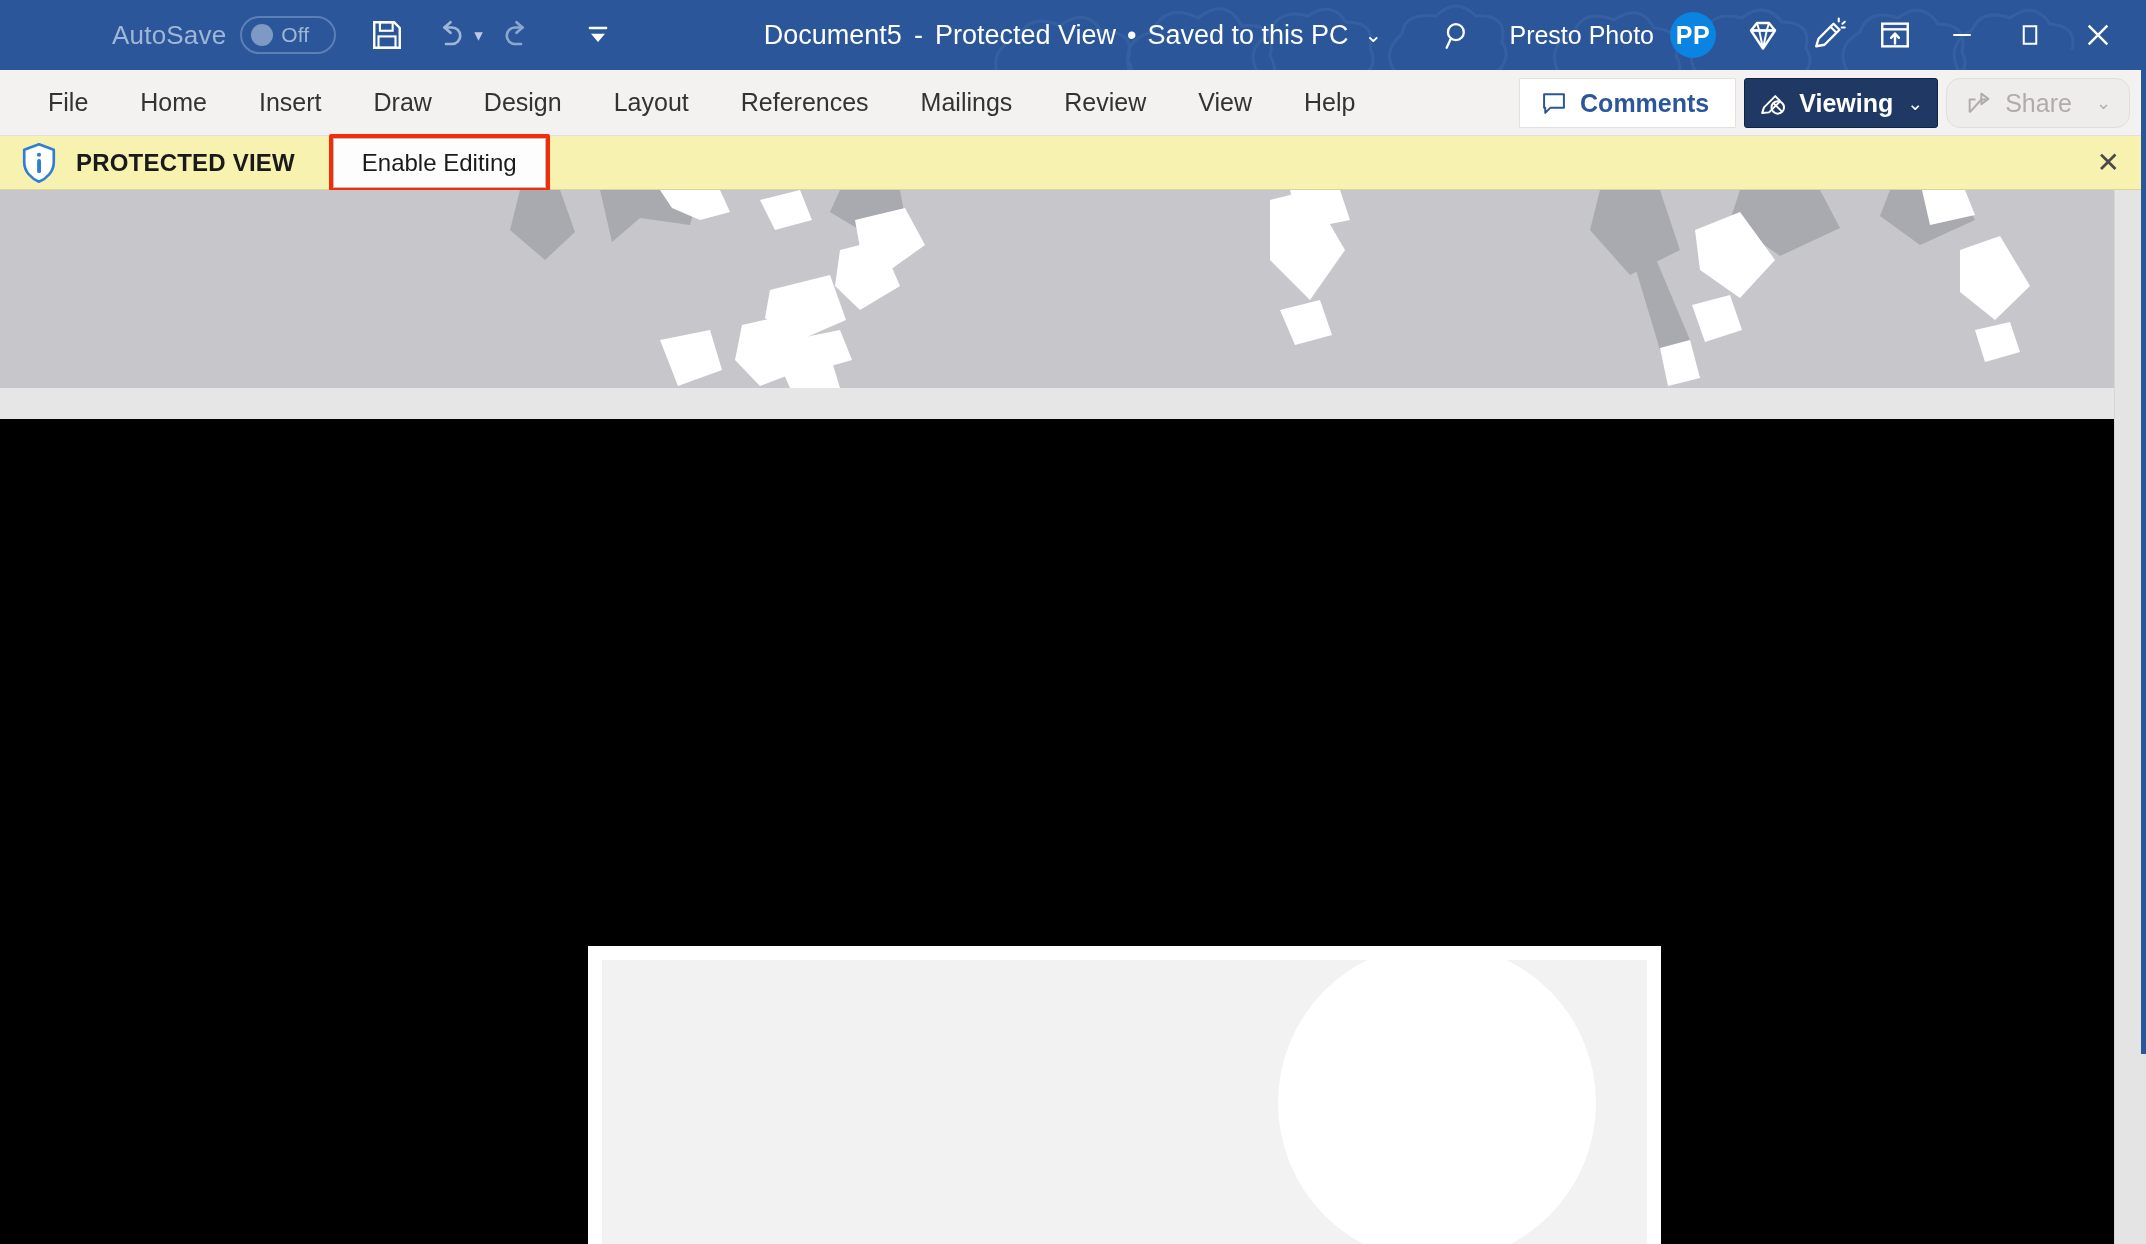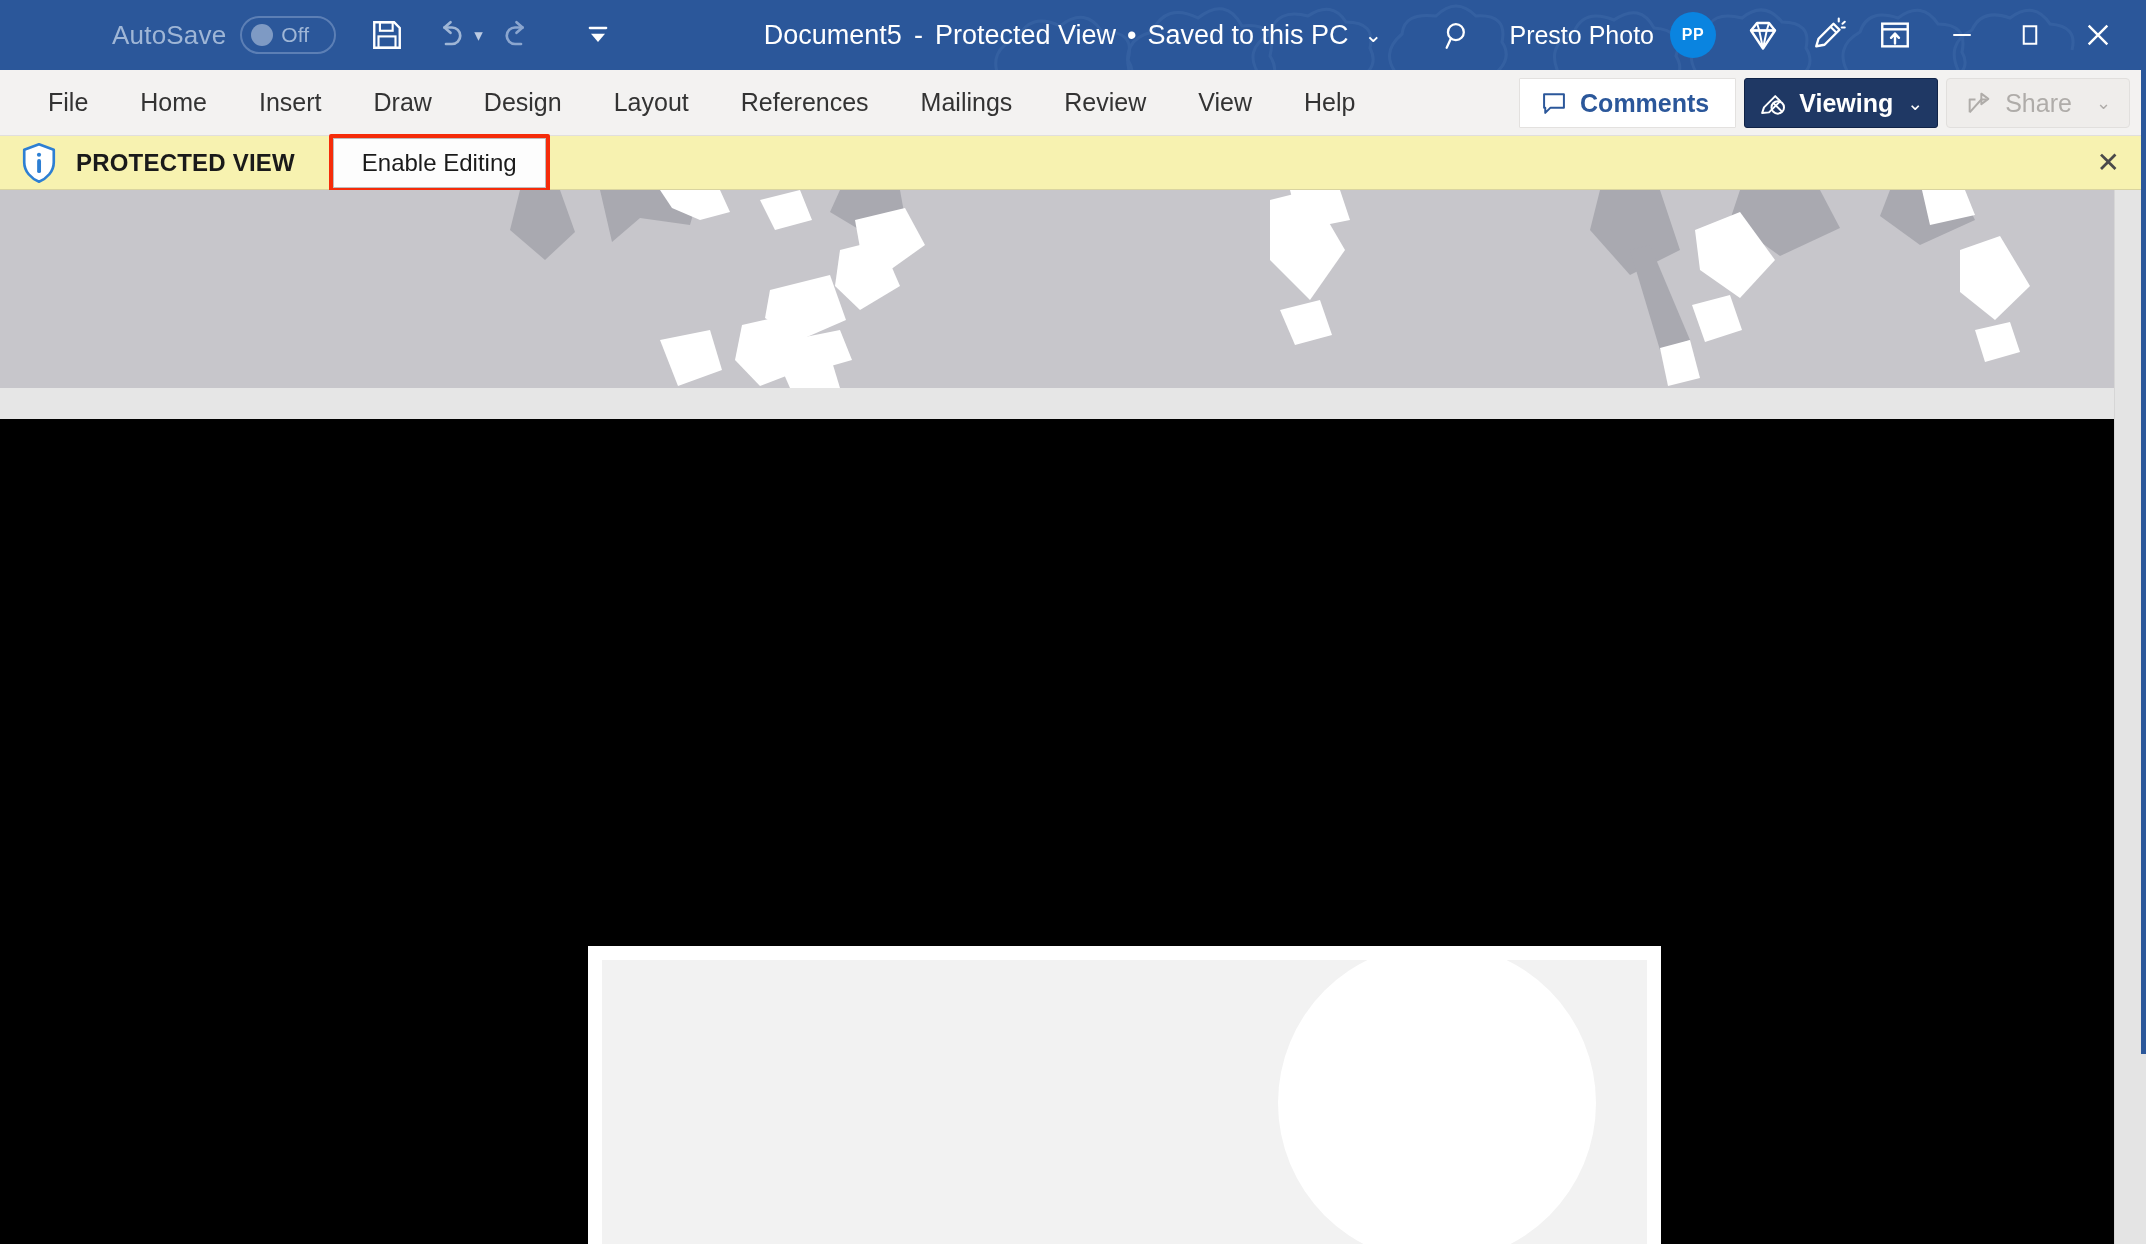--- a/index.html
+++ b/index.html
@@ -52,21 +52,21 @@
     position: absolute; right: 0; top: 0; height: 70px;
     display: flex; z-index: 3;
   }
   .tb-right .icon-btn {
     width: 66px; height: 70px; display: flex; align-items: center; justify-content: center;
   }
   .acct-name { color: #FFFFFF; font-size: 25px; margin-right: 16px; white-space: nowrap; }
   .acct-pill { display: flex; align-items: center; margin-right: 14px; margin-left: 18px;}
   .avatar {
     width: 46px; height: 46px; border-radius: 50%; background: #0A84E0;
-    color: #fff; font-size: 16px; font-weight: bold;
+    color: #fff; font-size: 25px; font-weight: bold;
     display: flex; align-items: center; justify-content: center; letter-spacing: .5px;
   }
   .wc-btn { width: 68px; height: 70px; display:flex; align-items:center; justify-content:center; }
 
   
   .ribbon {
     position: absolute; top: 70px; left: 0; width: 2146px; height: 66px;
     background: #F3F2F1;
     display: flex; align-items: center;
     border-bottom: 1px solid #E1DFDD;
@@ -88,21 +88,21 @@
   }
   .btn-viewing {
     display: flex; align-items: center; gap: 10px;
     background: #1F3864; border: 1px solid #102347; border-radius: 3px;
     color: #FFFFFF; font-size: 25px; font-weight: bold;
     padding: 3px 14px; height: 50px;
   }
   .btn-viewing .chev { font-size: 19px; margin-left: 4px; font-weight: normal; }
   .btn-share {
     display: flex; align-items: center; gap: 12px;
-    background: #EFEDEB; border: 1px solid #E1DFDD; border-radius: 4px;
+    background: #EFEDEB; border: 1px solid #E1DFDD; border-radius: 14px;
     color: #AFACA9; font-size: 25px;
     padding: 9px 18px; height: 50px; margin-right: 6px;
   }
   .btn-share .chev { font-size: 18px; margin-left: 12px; }
 
   
   .pv-bar {
     position: absolute; top: 136px; left: 0; width: 2146px; height: 54px;
     background: #F7F2B0;
     display: flex; align-items: center;

